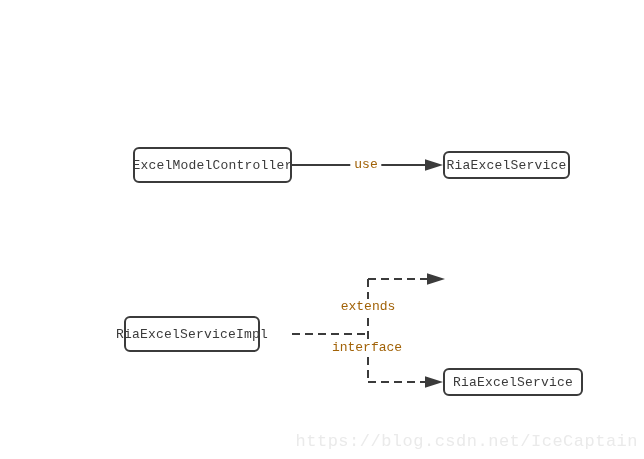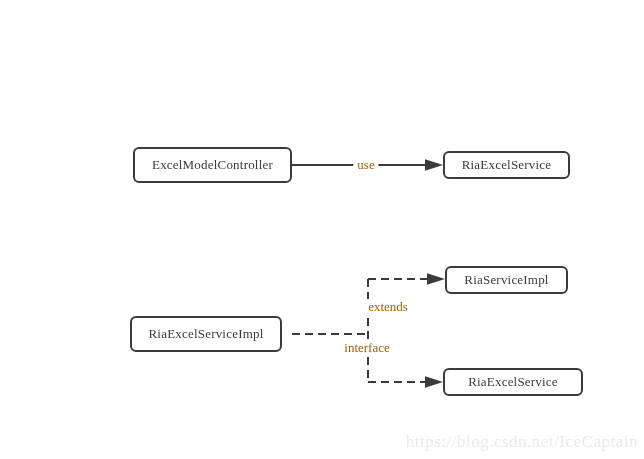--- a/index.html
+++ b/index.html
@@ -6,21 +6,21 @@
     margin: 0;
     padding: 0;
     background: #ffffff;
   }
   #canvas {
     position: relative;
     width: 644px;
     height: 459px;
     background: #ffffff;
     overflow: hidden;
-    font-family: Liberation Serif, serif;
+    font-family: Liberation Mono, monospace;
   }
   #wires {
     position: absolute;
     left: 0;
     top: 0;
     width: 644px;
     height: 459px;
     pointer-events: none;
   }
   .node {
@@ -42,25 +42,25 @@
     transform: translate(-50%, -50%);
     background: #ffffff;
     padding: 0 4px;
     font-size: 13px;
     color: #a16207;
     white-space: nowrap;
     line-height: 16px;
   }
   #node-excel-model-controller { left: 133px; top: 147px; width: 159px; height: 36px; }
   #node-ria-excel-service-top  { left: 443px; top: 151px; width: 127px; height: 28px; }
-  #node-ria-excel-service-impl { left: 130px; top: 316px; width: 152px; height: 36px; }
+  #node-ria-excel-service-impl { left: 124px; top: 316px; width: 136px; height: 36px; }
   #node-ria-service-impl       { left: 445px; top: 266px; width: 123px; height: 28px; }
   #node-ria-excel-service-bot  { left: 443px; top: 368px; width: 140px; height: 28px; }
   #label-use       { left: 366px; top: 165px; }
-  #label-extends   { left: 388px; top: 307px; }
+  #label-extends   { left: 368px; top: 307px; }
   #label-interface { left: 367px; top: 348px; }
   .watermark {
     position: absolute;
     right: 6px;
     top: 432px;
     font-size: 17px;
     color: #eaeaea;
     letter-spacing: 0.5px;
     white-space: nowrap;
   }
@@ -84,21 +84,20 @@
     <path d="M368 382 H425" stroke="#3b3b3b" stroke-width="2" fill="none" stroke-dasharray="8 5"></path>
     <polygon points="443,382 425,376.2 425,387.8" fill="#3b3b3b"></polygon>
   </svg>
 
   <div class="node" id="node-excel-model-controller">ExcelModelController</div>
 
   <div class="node" id="node-ria-excel-service-top">RiaExcelService</div>
 
   <div class="node" id="node-ria-excel-service-impl">RiaExcelServiceImpl</div>
 
-  <div class="node" id="node-ria-service-impl">RiaServiceImpl</div>
 
   <div class="node" id="node-ria-excel-service-bot">RiaExcelService</div>
 
   <div class="edge-label" id="label-use">use</div>
 
   <div class="edge-label" id="label-extends">extends</div>
 
   <div class="edge-label" id="label-interface">interface</div>
 
   <div class="watermark">https://blog.csdn.net/IceCaptain</div>

